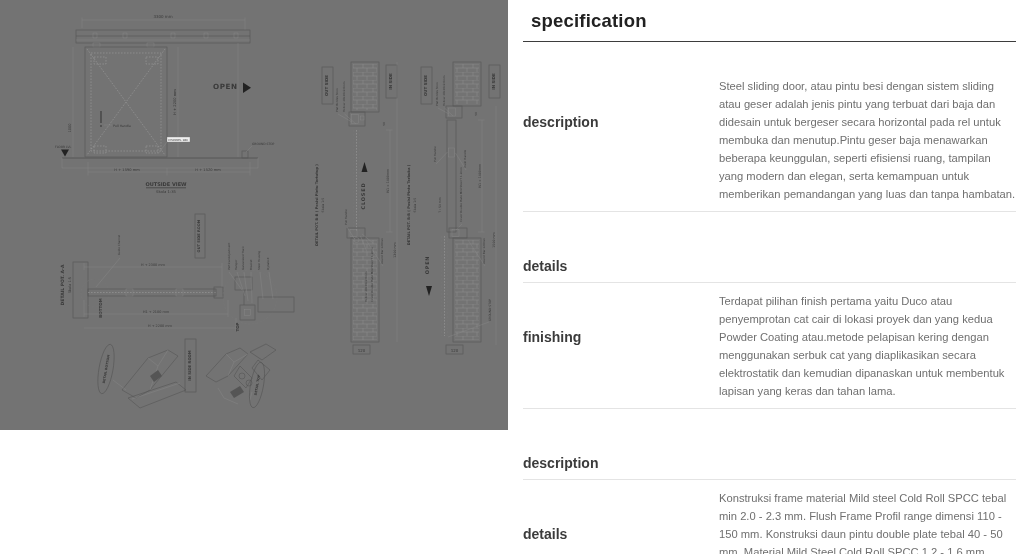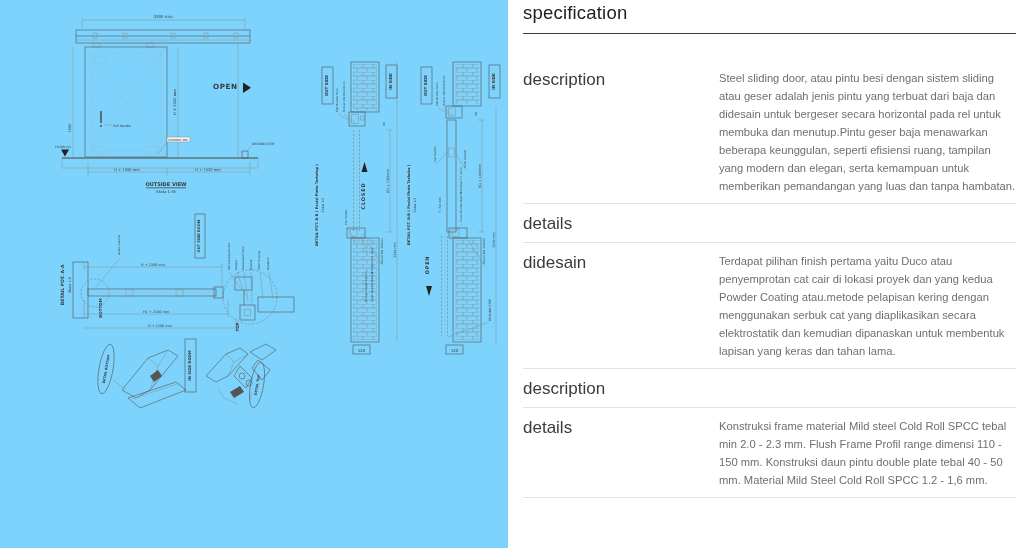--- a/index.html
+++ b/index.html
@@ -1,24 +1,24 @@
 <!DOCTYPE html>
 <html><head>
 <meta charset="utf-8">
 <style>
   html,body{margin:0;padding:0;background:#fff;font-family:"Liberation Sans",sans-serif;}
   .page{position:relative;width:1032px;height:554px;display:flex;overflow:hidden;background:#fff;}
-  .drawing-panel{flex:none;width:508px;height:548px;background:#7dd3fc;}
+  .drawing-panel{flex:none;width:508px;height:430px;background:#737373;}
   .drawing-panel svg{display:block;}
   .spec-panel{flex:1;box-sizing:border-box;padding:2px 18px 0 15px;background:#fff;}
-  .spec-heading{font-size:18.5px;font-weight:400;color:#212121;margin:0;letter-spacing:.2px;}
+  .spec-heading{font-size:18.5px;font-weight:700;color:#212121;margin:8px;letter-spacing:.2px;}
   .head-rule{border-bottom:1.5px solid #3d3d3d;margin-top:9px;}
   .spec-row{display:grid;grid-template-columns:196px 297px;padding:9px 0 8px;border-bottom:1px solid #e4e4e4;}
   .spec-row.first{padding-top:35px;}
-  .spec-label{font-size:17px;font-weight:400;color:#3b3b3b;padding-top:1px;}
+  .spec-label{font-size:14px;font-weight:700;color:#3b3b3b;padding-top:1px;margin-top:36px;}
   .spec-value{font-size:11.2px;color:#6f6f6f;line-height:18px;}
   
   text{fill:#3a3a3a;font-family:"DejaVu Sans",sans-serif;}
   .ln{stroke:#555;stroke-width:.6;fill:none;}
   .lnthin{stroke:#888;stroke-width:.45;fill:none;}
   .dash{stroke:#777;stroke-width:.55;fill:none;stroke-dasharray:2.2,1.6;}
   .dashf{stroke:#aaa;stroke-width:.45;fill:none;stroke-dasharray:1.6,1.4;}
 </style>
 </head>
 <body>
@@ -297,21 +297,21 @@
 
     <div class="spec-table">
       <div class="spec-row first">
         <div class="spec-label">description</div>
         <div class="spec-value">Steel sliding door, atau pintu besi dengan sistem sliding atau geser adalah jenis pintu yang terbuat dari baja dan didesain untuk bergeser secara horizontal pada rel untuk membuka dan menutup.Pintu geser baja menawarkan beberapa keunggulan, seperti efisiensi ruang, tampilan yang modern dan elegan, serta kemampuan untuk memberikan pemandangan yang luas dan tanpa hambatan.</div>
       </div>
       <div class="spec-row">
         <div class="spec-label">details</div>
       </div>
       <div class="spec-row">
-        <div class="spec-label">didesain</div>
+        <div class="spec-label">finishing</div>
         <div class="spec-value">Terdapat pilihan finish pertama yaitu Duco atau penyemprotan cat cair di lokasi proyek dan yang kedua Powder Coating atau.metode pelapisan kering dengan menggunakan serbuk cat yang diaplikasikan secara elektrostatik dan kemudian dipanaskan untuk membentuk lapisan yang keras dan tahan lama.</div>
       </div>
       <div class="spec-row">
         <div class="spec-label">description</div>
       </div>
       <div class="spec-row">
         <div class="spec-label">details</div>
         <div class="spec-value">Konstruksi frame material Mild steel Cold Roll SPCC tebal min 2.0 - 2.3 mm. Flush Frame Profil range dimensi 110 - 150 mm. Konstruksi daun pintu double plate tebal 40 - 50 mm. Material Mild Steel Cold Roll SPCC 1.2 - 1,6 mm.</div>
       </div>
     </div>

